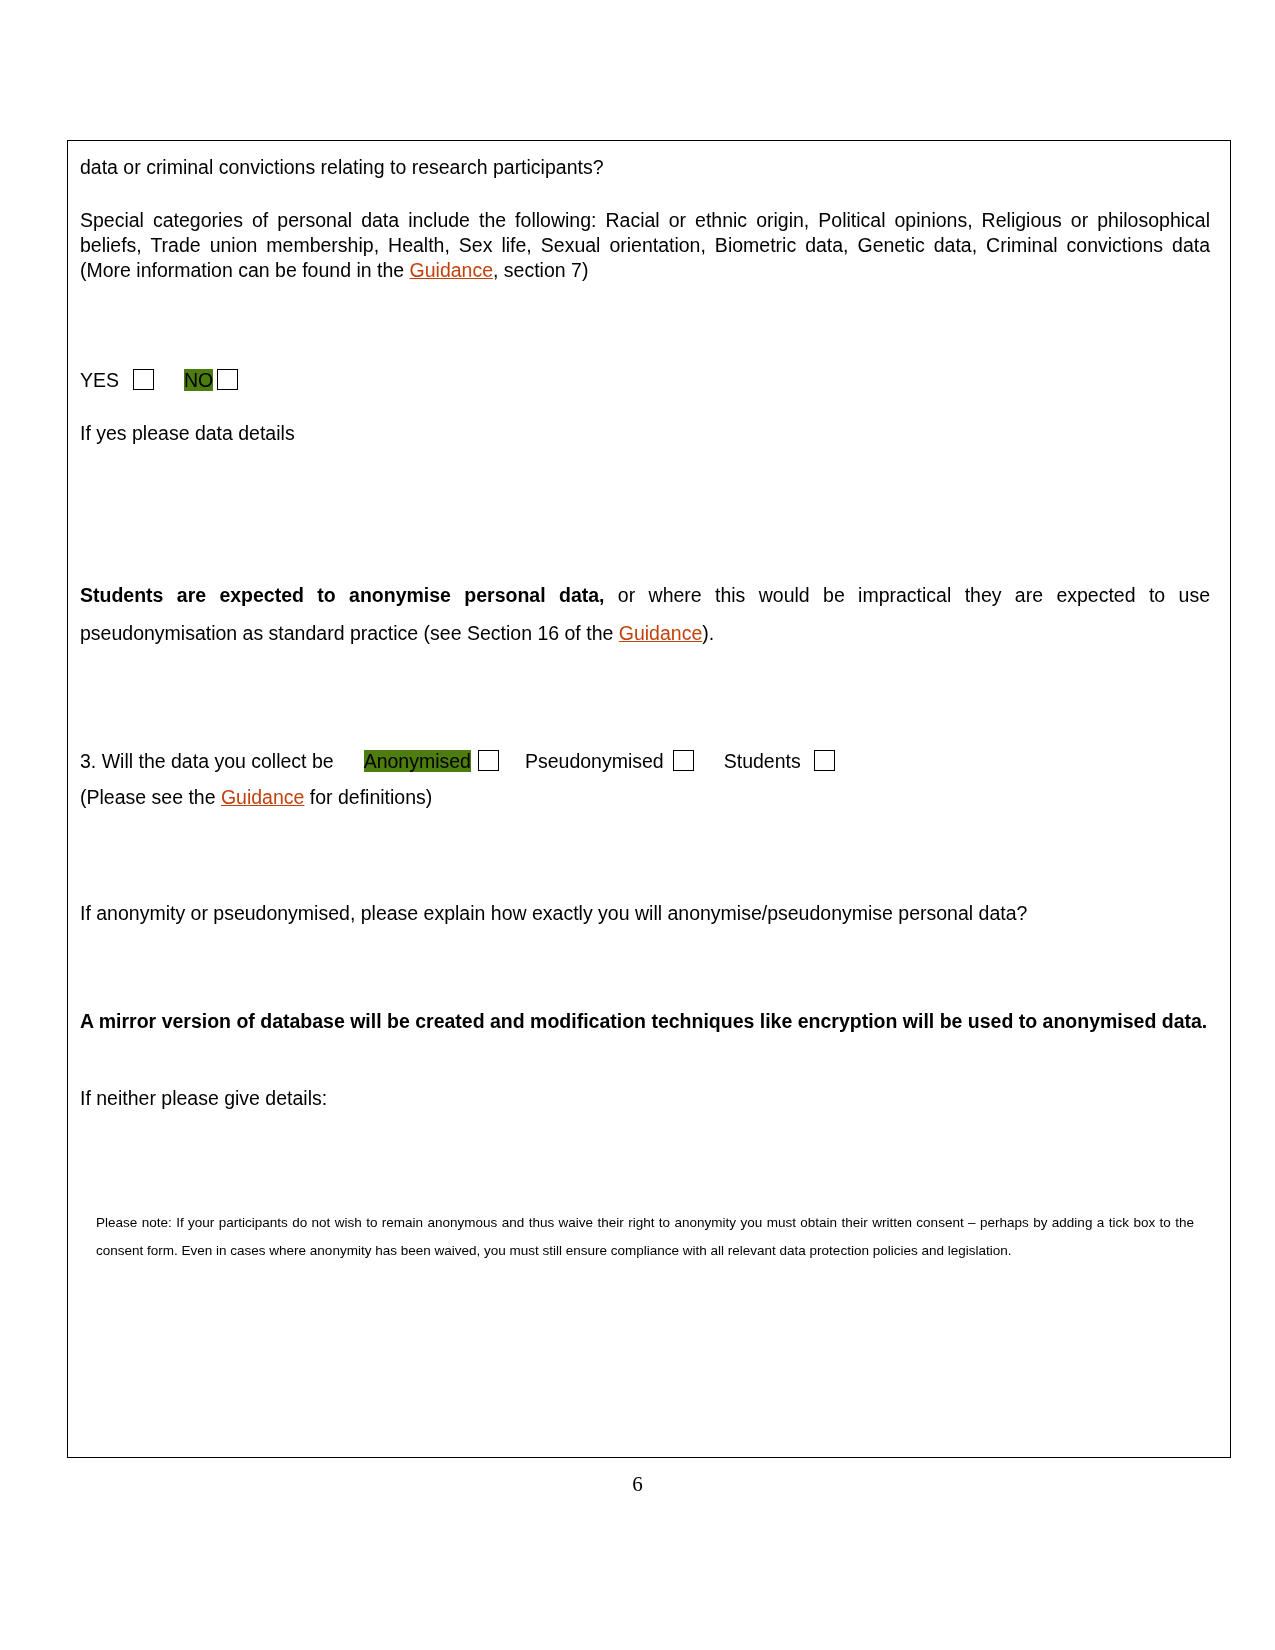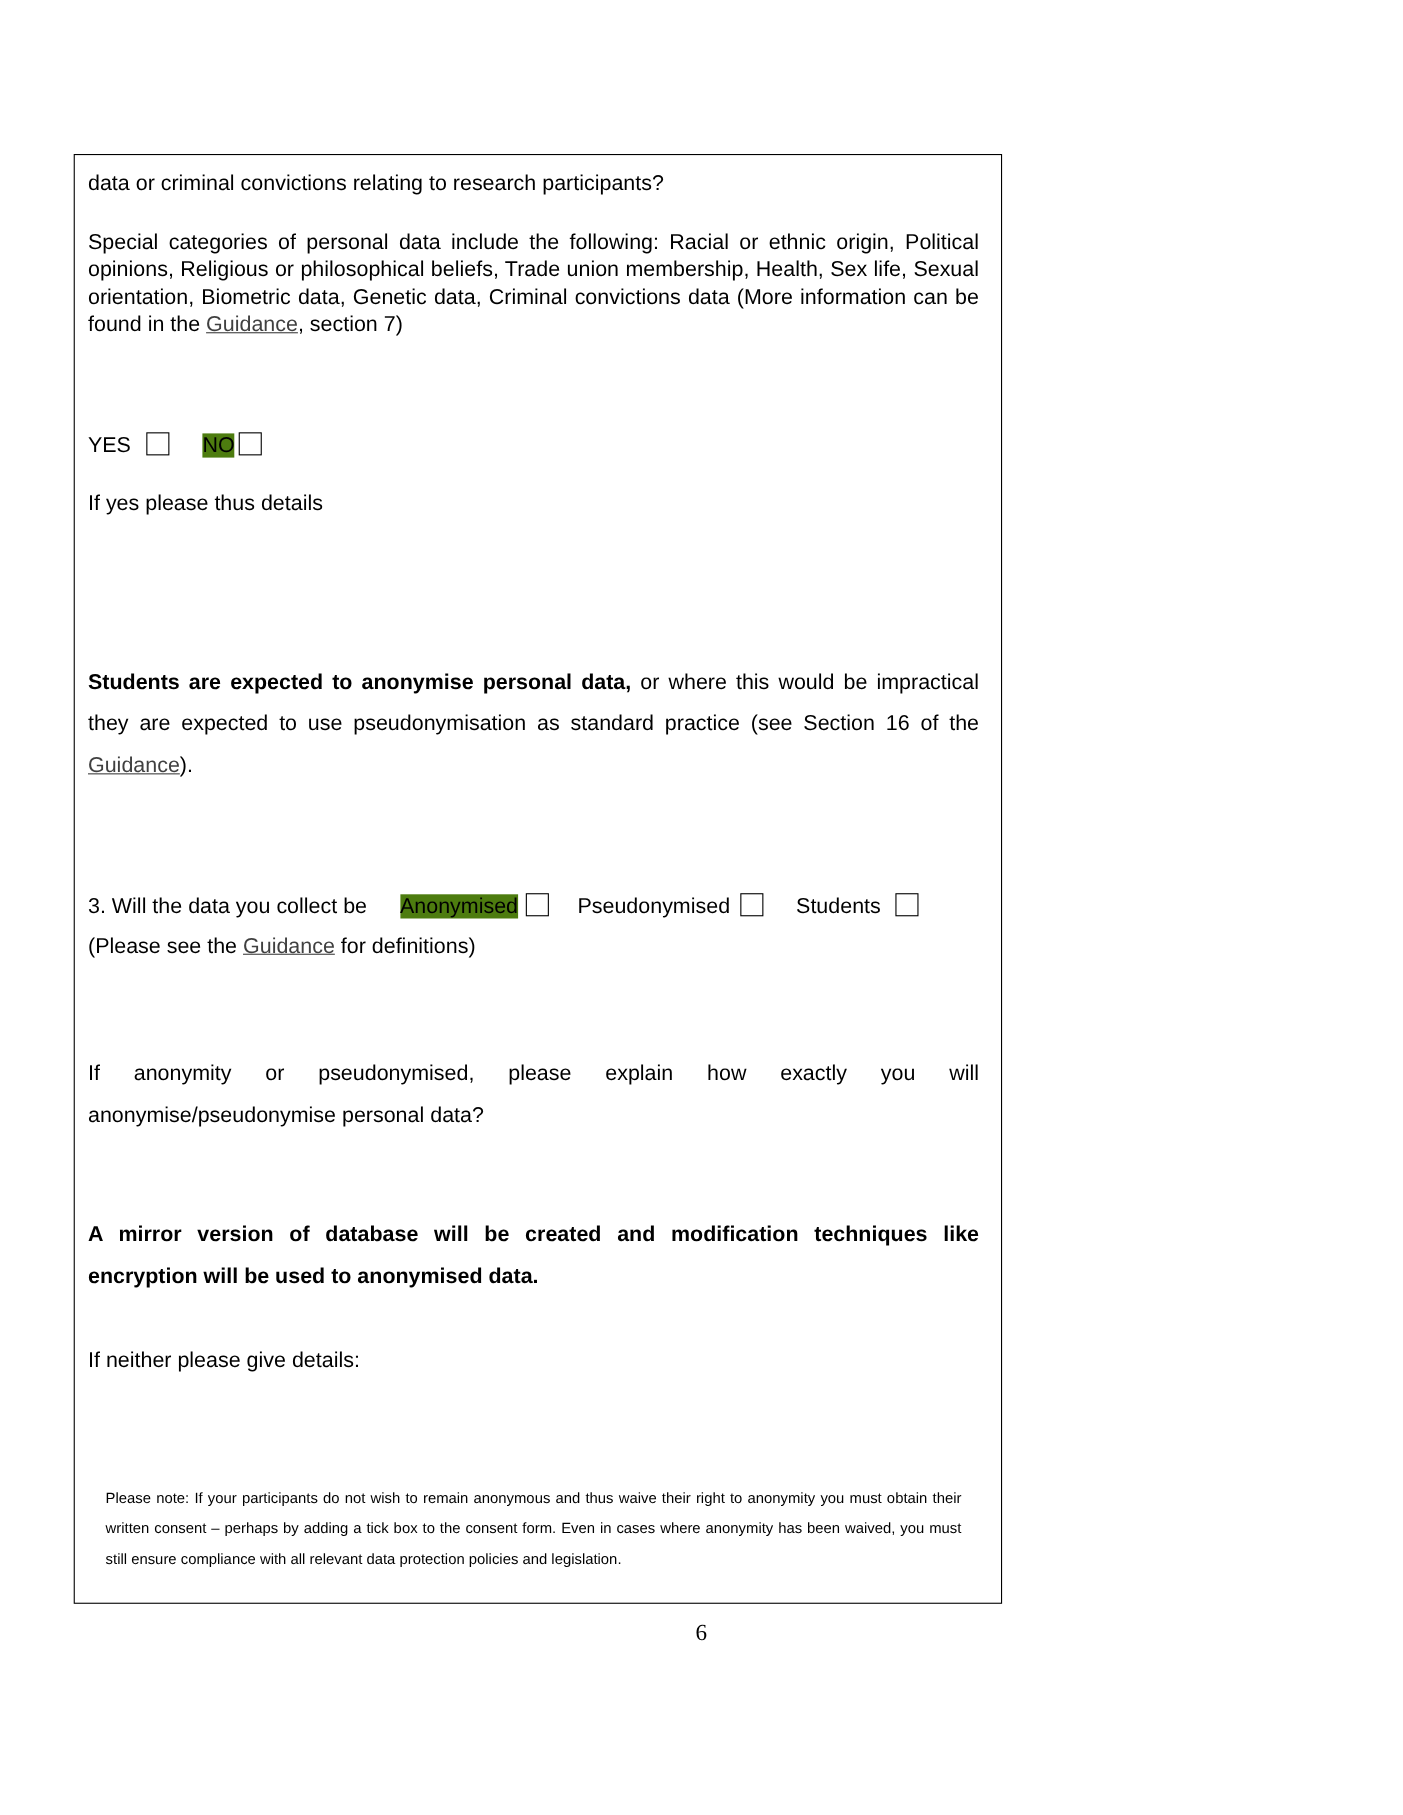--- a/index.html
+++ b/index.html
@@ -18,42 +18,42 @@
     position: absolute;
     left: 0; top: 0;
     width: 1275px;
     height: 1650px;
     background: #ffffff;
   }
   .content-box {
     position: absolute;
     left: 67px;
     top: 140px;
-    width: 844px;
+    width: 1164px;
     height: 1318px;
     border: 1.5px solid #000000;
     box-sizing: border-box;
     padding: 14px 20px 0 12px;
   }
   .para {
     font-size: 19.5px;
     line-height: 25px;
     margin: 0;
   }
   .justify { text-align: justify; text-align-last: left; }
   .q-lead {
     margin: 0 0 0 0;
   }
   .spacer-28 { height: 28px; }
   .spacer-46 { height: 46px; }
   .spacer-70 { height: 70px; }
   .spacer-84 { height: 84px; }
   .spacer-96 { height: 96px; }
   .link {
-    color: #404040;
+    color: #c2410c;
     text-decoration: underline;
   }
   .hl {
     background: #4d7c0f;
   }
   .bold { font-weight: bold; margin-top: 44px; }
   .bolditalic { font-weight: bold; }
 
   .checkbox {
     display: inline-block;
@@ -123,21 +123,21 @@
     <div class="spacer-28"></div>
 
     <p class="para justify"><span>Special categories of personal data include the following: Racial or ethnic origin, Political opinions, Religious or philosophical beliefs, Trade union membership, Health, Sex life, Sexual orientation, Biometric data, Genetic data, Criminal convictions data (More information can be found in the </span><a class="link" href="#">Guidance</a><span>, section 7)</span></p>
 
     <div class="spacer-84"></div>
 
     <div class="yesno-row"><span>YES</span><span class="gap-a"></span><span class="checkbox"></span><span class="gap-b"></span><span class="hl">NO</span><span class="gap-c"></span><span class="checkbox"></span></div>
 
     <div class="spacer-28"></div>
 
-    <p class="para">If yes please thus details</p>
+    <p class="para">If yes please data details</p>
 
     <div style="height:130px"></div>
 
     <p class="wide-para"><span class="bold">Students are expected to anonymise personal data,</span><span> or where this would be impractical they are expected to use pseudonymisation as standard practice (see Section 16 of the </span><a class="link" href="#">Guidance</a><span>).</span></p>
 
     <div class="spacer-96"></div>
 
     <div class="q3-row"><span>3. Will the data you collect be</span><span class="g1"></span><span class="hl">Anonymised</span><span class="g2"></span><span class="checkbox"></span><span class="g3"></span><span>Pseudonymised</span><span class="g4"></span><span class="checkbox"></span><span class="g5"></span><span>Students</span><span class="g6"></span><span class="checkbox"></span></div>
 
     <p class="para" style="margin-top:11px"><span>(Please see the </span><a class="link" href="#">Guidance</a><span> for definitions)</span></p>

